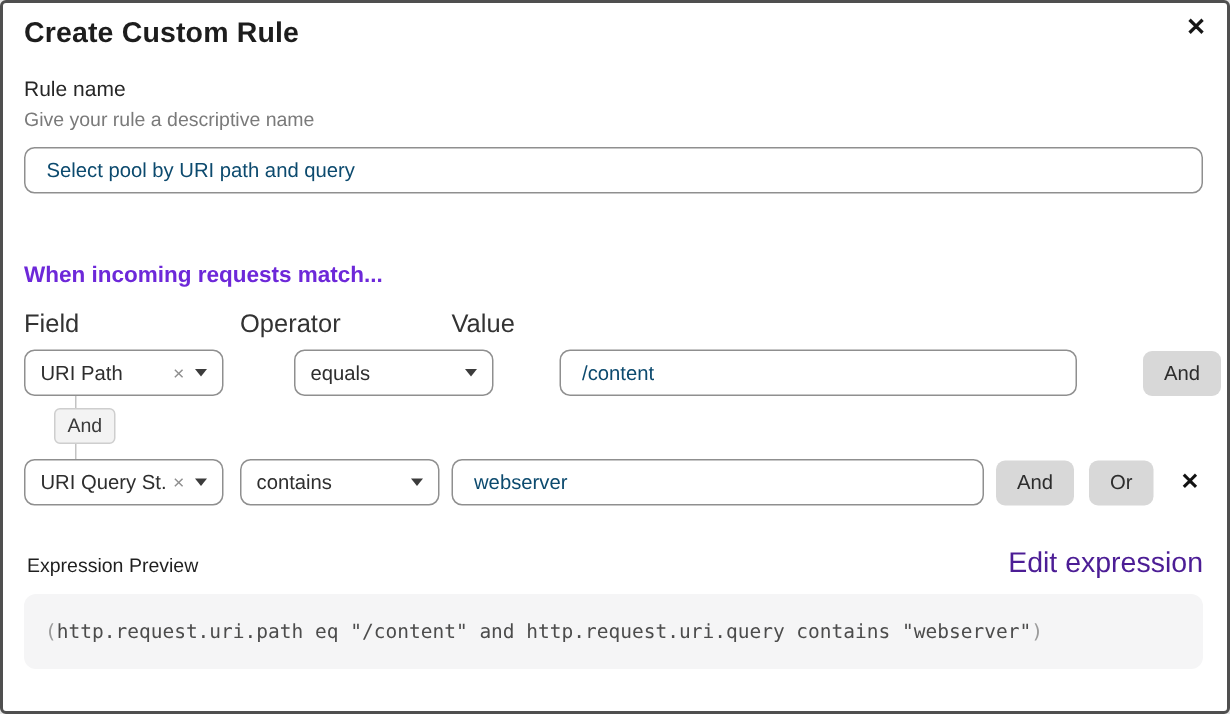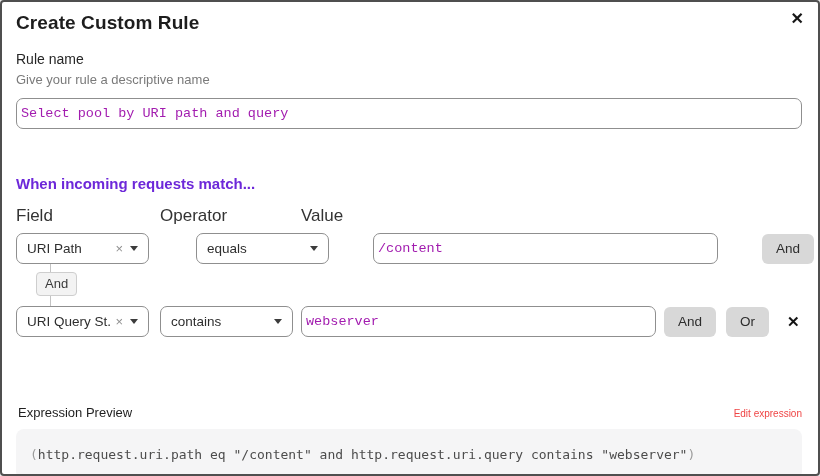--- a/index.html
+++ b/index.html
@@ -34,23 +34,23 @@
   }
   .rule-helper {
     margin-top: 5px;
     font-size: 13px; color: #7a7a7a;
   }
   .text-input {
     display: block;
     height: 31px;
     border: 1px solid #8f8f8f;
     border-radius: 7px;
-    padding: 0 4px;
-    font-family: Liberation Mono, monospace;
-    font-size: 13.5px; color: #a21caf;
+    padding: 0 14px;
+    font-family: Liberation Sans, sans-serif;
+    font-size: 13.5px; color: #0c4a6e;
     background: #fff;
     outline: none;
     width: 100%;
   }
   .rule-input-wrap { margin-top: 11px; width: 786px; }
   .match-heading {
     margin-top: 46px;
     font-size: 15px; font-weight: 700; color: #6d28d9;
   }
   .col-labels {
@@ -123,27 +123,27 @@
   .vline-bottom { height: 10px; }
   .and-badge {
     background: #f3f3f3;
     border: 1px solid #cecece;
     border-radius: 4px;
     padding: 3px 8px 4px 8px;
     font-size: 13px; color: #3a3a3a;
     cursor: pointer;
   }
   .expr-header {
-    margin-top: 68px;
+    margin-top: 28px;
     display: flex; justify-content: space-between; align-items: baseline;
     padding: 0 2px;
   }
   .expr-label { font-size: 13px; color: #1f1f1f; }
   .expr-link {
-    font-size: 10px; color: #ef4444;
+    font-size: 19px; color: #4c1d95;
     text-decoration: none; cursor: pointer;
   }
   .code-block {
     margin-top: 9px;
     width: 786px; height: 50px;
     background: #f5f5f6;
     border-radius: 8px;
     display: flex; align-items: center;
     padding: 0 14px;
     font-family: "DejaVu Sans Mono", "Liberation Mono", monospace;

